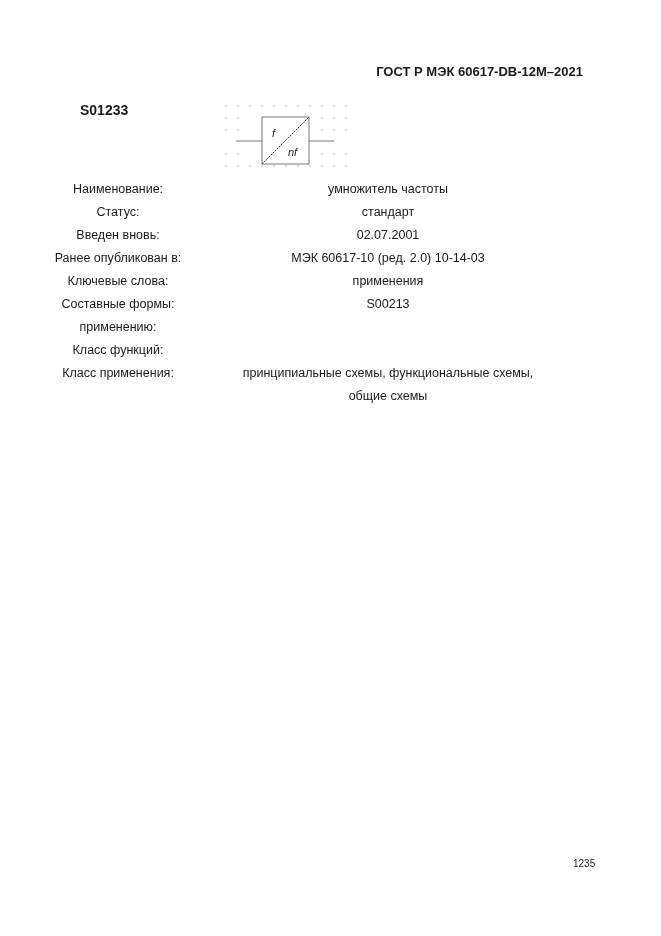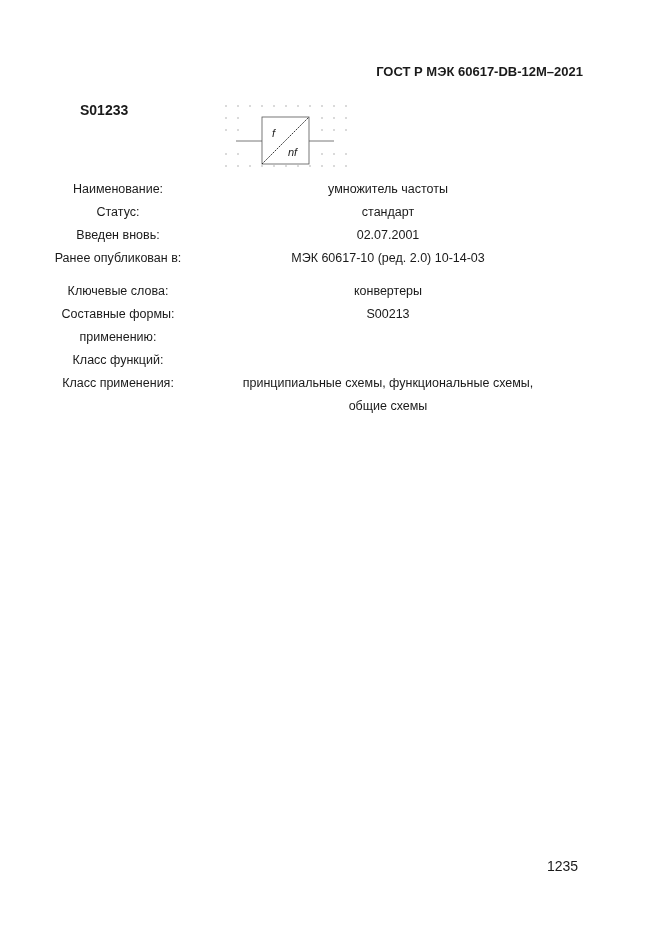--- a/index.html
+++ b/index.html
@@ -3,24 +3,24 @@
 <meta charset="utf-8">
 <style>
   html, body { margin:0; padding:0; background:#ffffff; }
   body { width:661px; height:936px; position:relative; overflow:hidden;
          font-family:"Liberation Sans", sans-serif; color:#1a1a1a; }
   .header { position:absolute; top:64px; right:78px; font-size:13px; font-weight:bold; }
   .symid { position:absolute; top:102px; left:43px; font-size:14px; font-weight:bold;margin-left:37px; }
   .symbol { position:absolute; top:100px; left:222px; width:128px; height:72px; }
   .rows { position:absolute; left:43px; top:178px; width:540px; font-size:12.5px; }
   .row { display:flex; line-height:23px;text-align:center; }
-  .row.gap { margin-top:10px; }
+  .row.gap { }
   .label { width:150px; flex:none; }
   .value { flex:1; }
-  .pagenum { position:absolute; top:858px; left:547px; font-size:14px; }
+  .pagenum { position:absolute; top:858px; left:573px; font-size:10px; }
 </style>
 </head>
 <body>
 
 <div class="header">ГОСТ Р МЭК 60617-DB-12M–2021</div>
 
 <div class="symid">S01233</div>
 
 <svg class="symbol" viewBox="0 0 128 72">
   <g fill="#999">
@@ -82,21 +82,21 @@
   <div class="row">
       <span class="label">Введен вновь:</span>
       <span class="value">02.07.2001</span>
     </div>
   <div class="row">
       <span class="label">Ранее опубликован в:</span>
       <span class="value">МЭК 60617-10 (ред. 2.0) 10-14-03</span>
     </div>
   <div class="row gap">
       <span class="label">Ключевые слова:</span>
-      <span class="value">конвертеры</span>
+      <span class="value">применения</span>
     </div>
   <div class="row">
       <span class="label">Составные формы:</span>
       <span class="value">S00213</span>
     </div>
   <div class="row">
       <span class="label">применению:</span>
       <span class="value"></span>
     </div>
   <div class="row">

